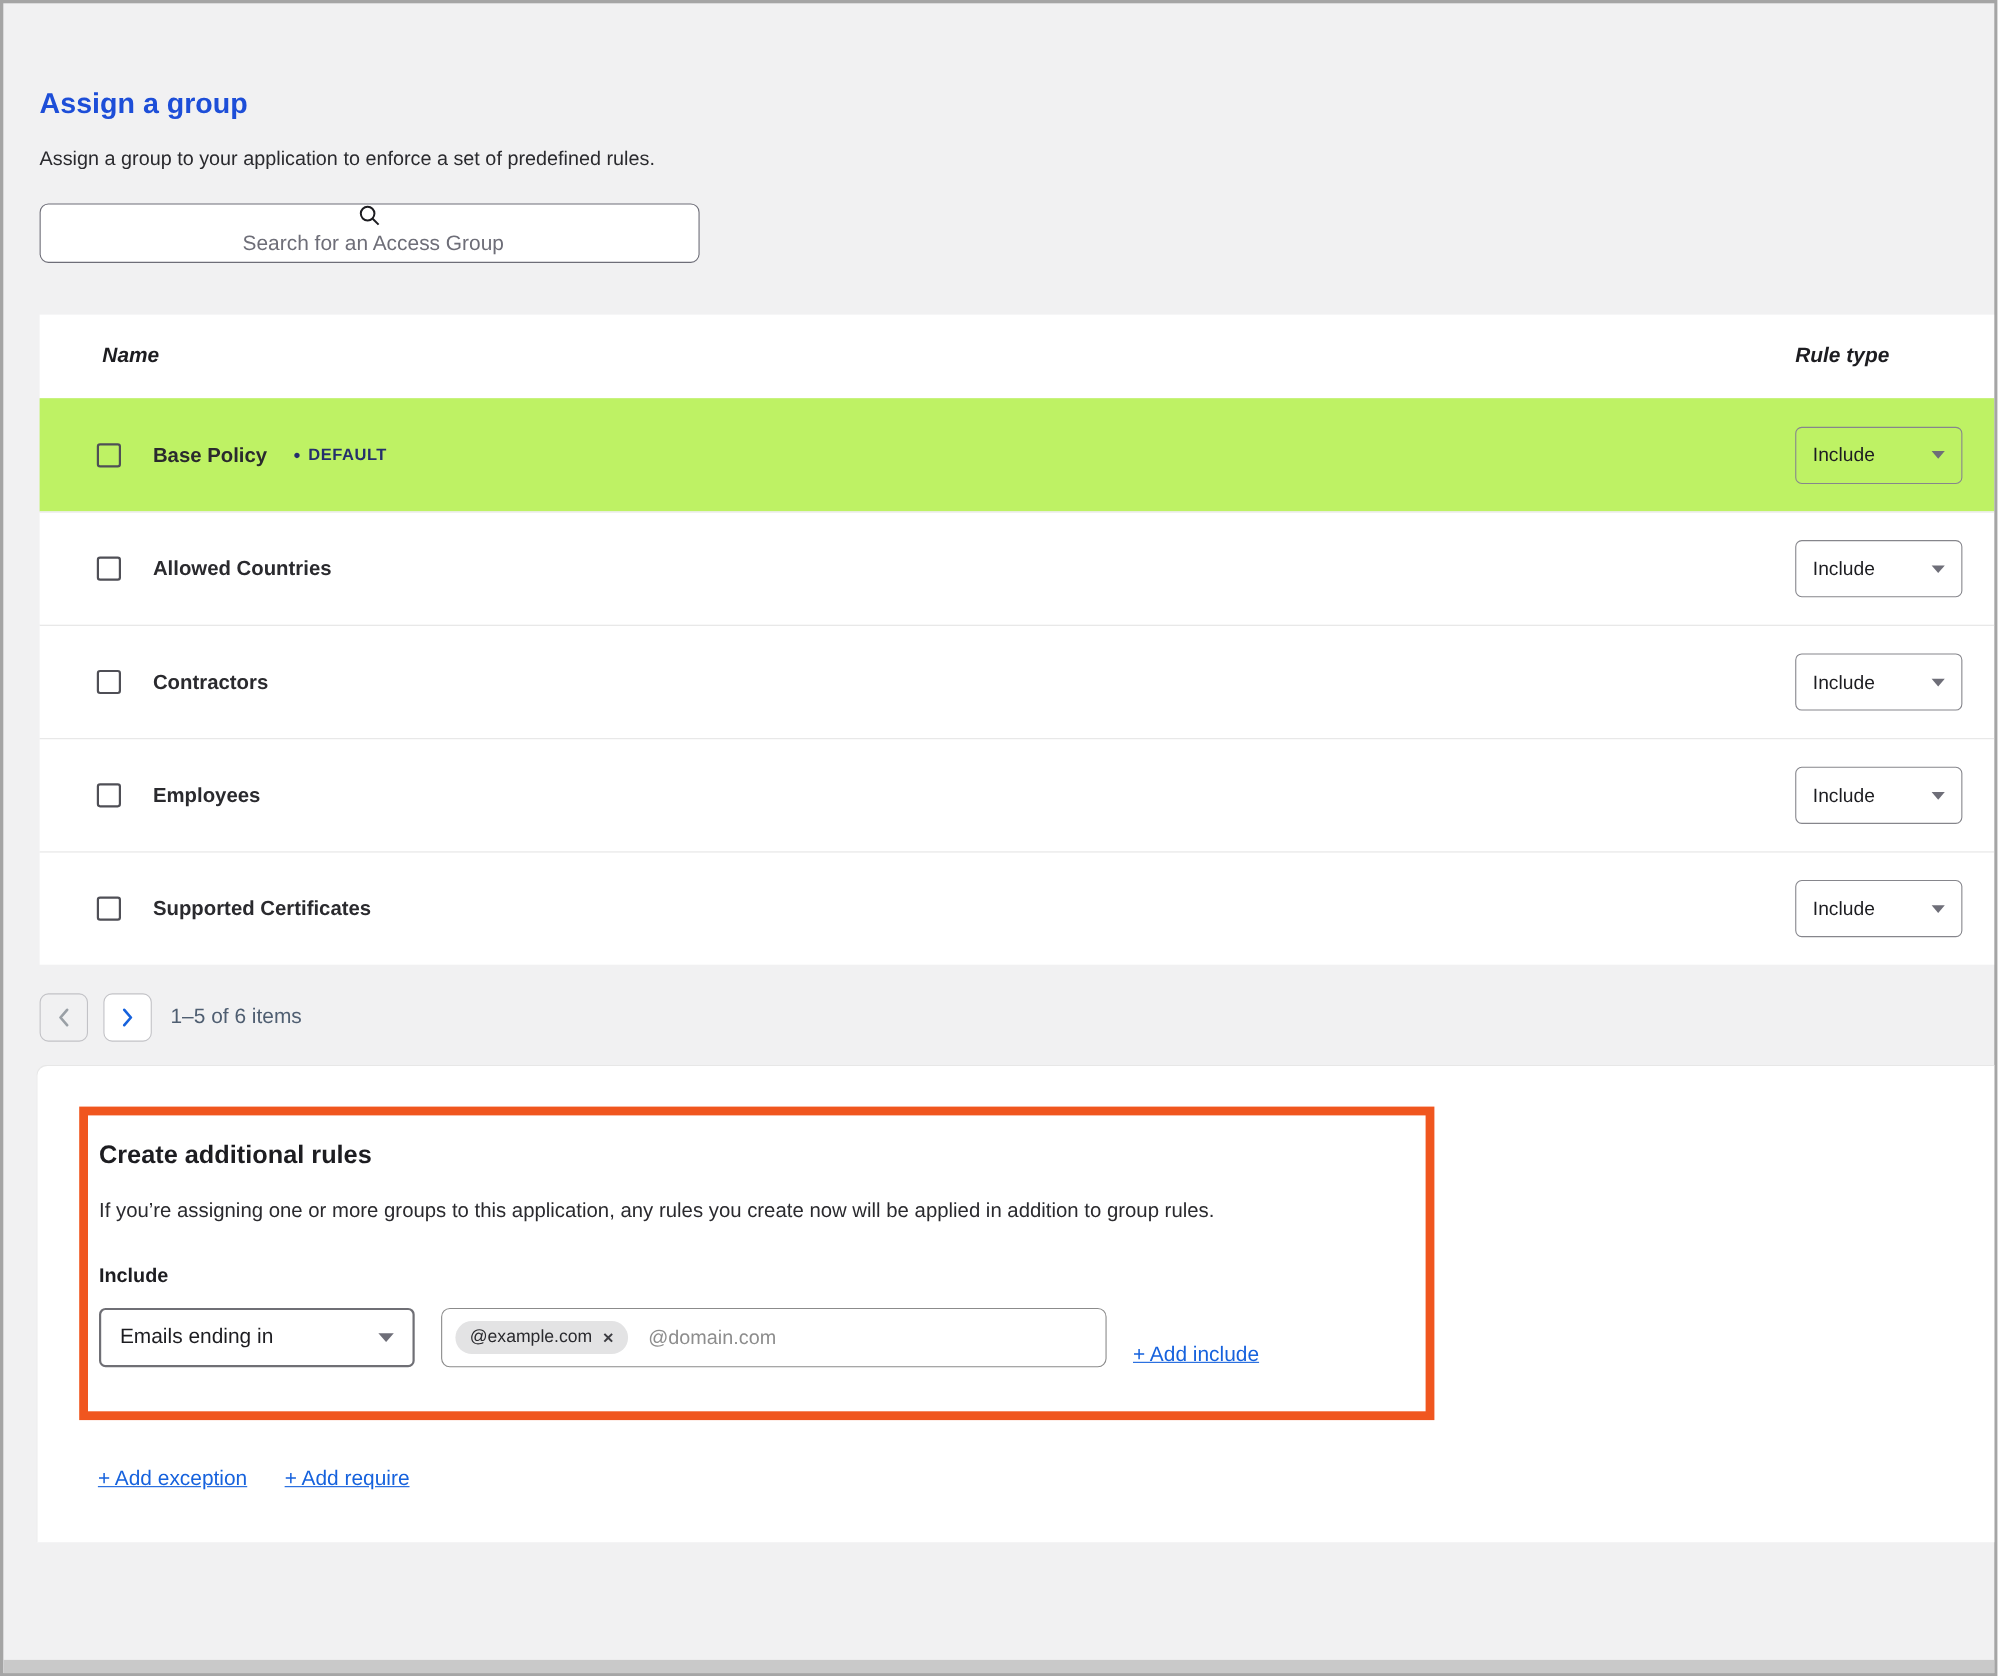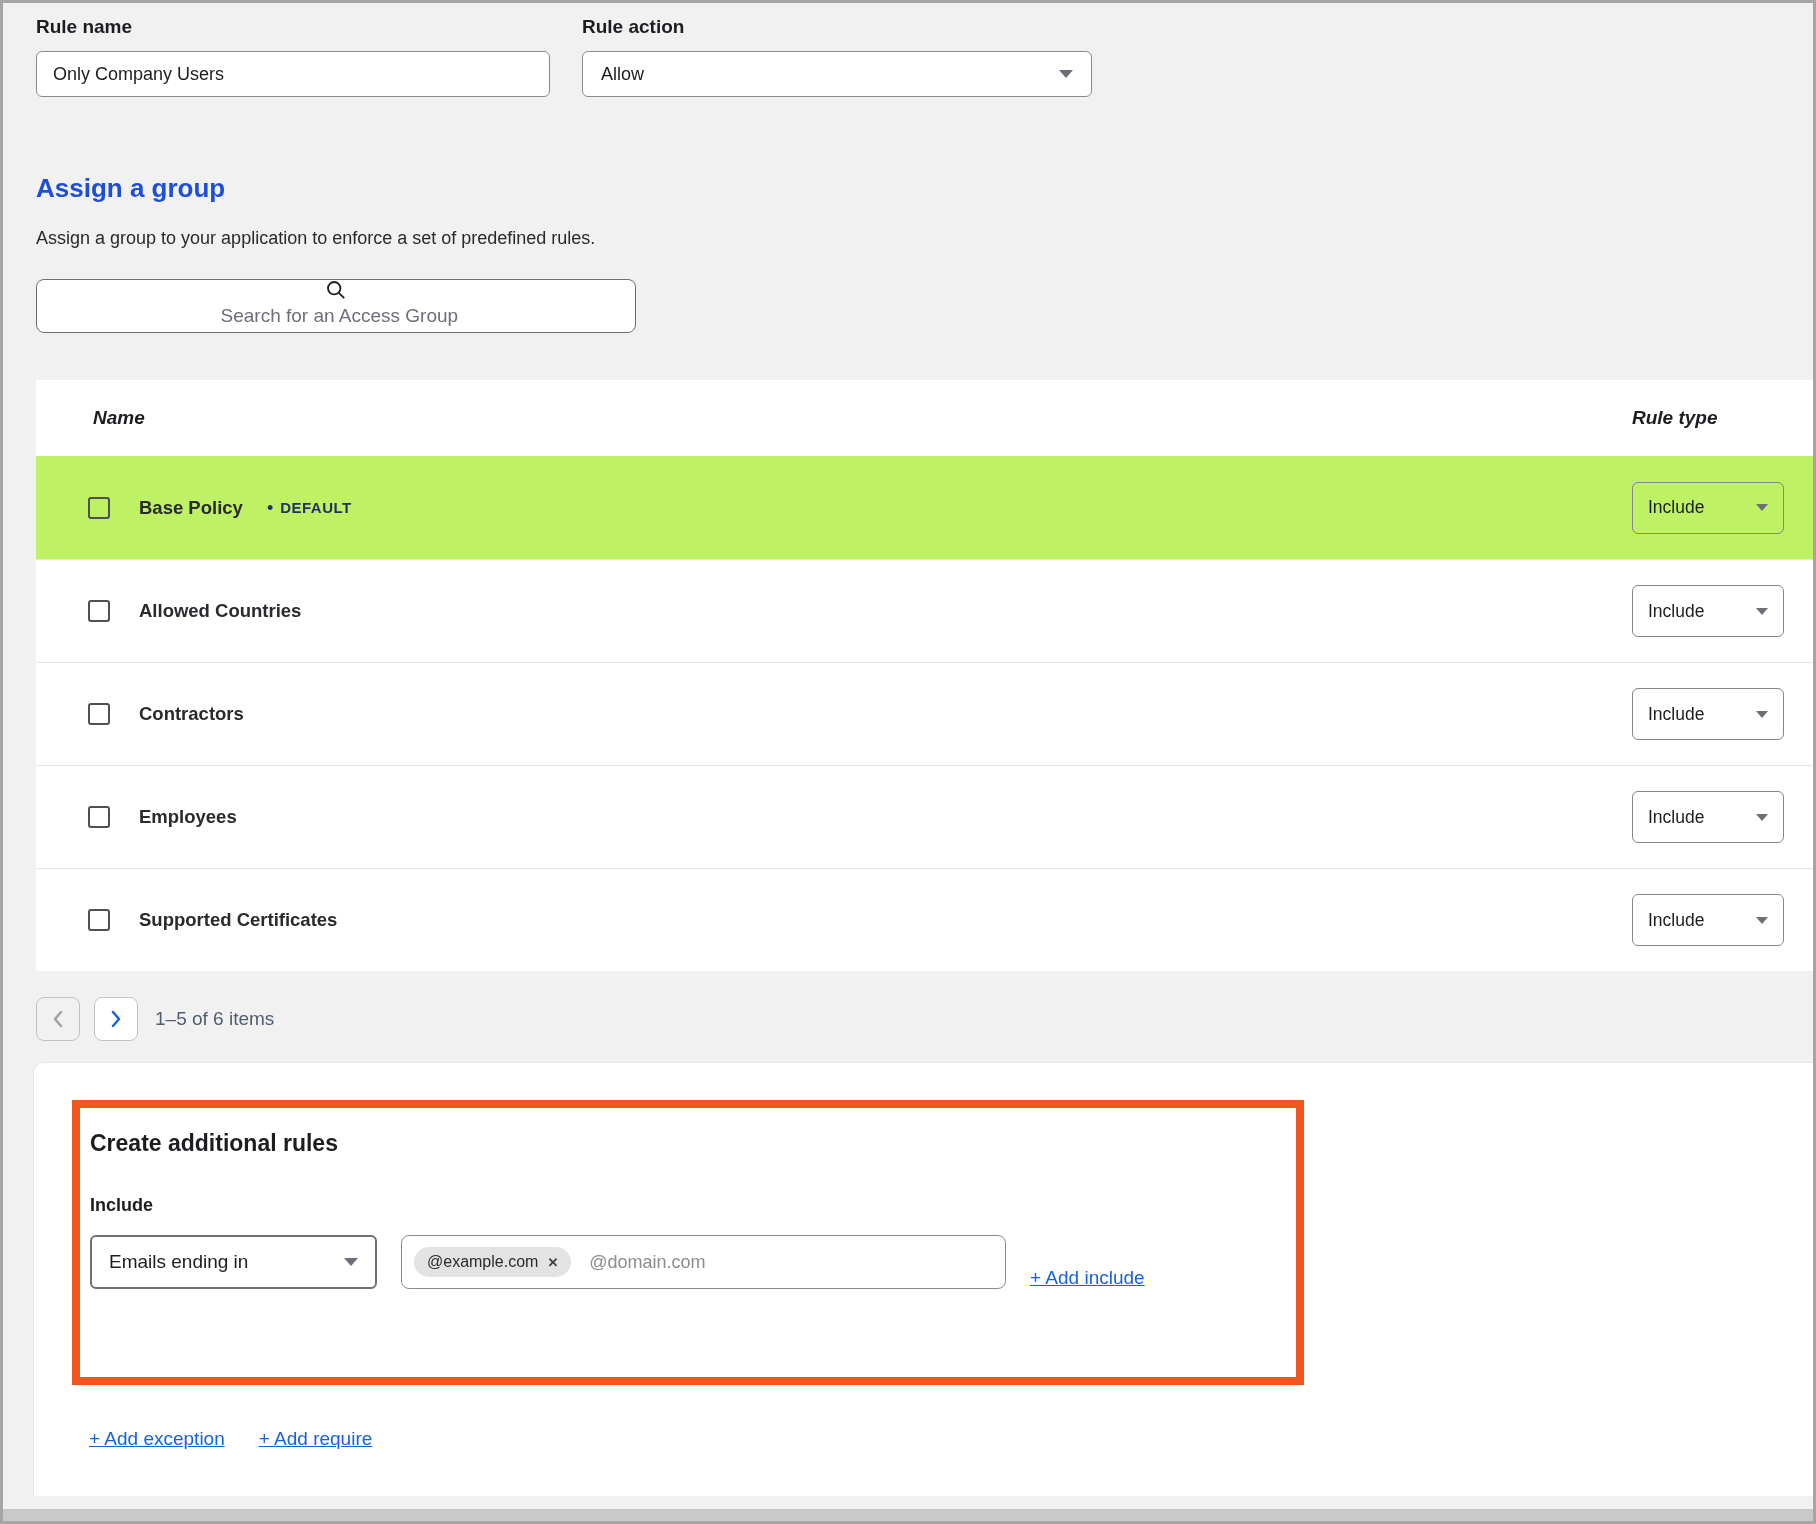--- a/index.html
+++ b/index.html
@@ -114,33 +114,20 @@
   .chip-input input::placeholder { color:#8d8d8d; }
   a.blue-link { margin-left:24px; font-size:19px; color:#1662dd; text-decoration:underline; }
   .links-row { margin:43px 0 0 55px; display:flex; gap:34px; }
   .links-row a.blue-link { margin-left:0; }
 </style>
 </head>
 <body>
 
 <div class="frame">
 
-  <div class="top-form">
-    <div>
-      <div class="field-label">Rule name</div>
-      <input class="text-input" type="text" value="Only Company Users" style="">
-    </div>
-    <div>
-      <div class="field-label">Rule action</div>
-      <div class="select-box">
-        <span>Allow</span>
-        <span class="caret-down"></span>
-      </div>
-    </div>
-  </div>
 
   <div class="section-title">Assign a group</div>
   <div class="section-desc">Assign a group to your application to enforce a set of predefined rules.</div>
 
   <div class="search-box">
     <svg width="20" height="20" viewBox="0 0 20 20">
       <circle cx="8.2" cy="8.2" r="6.2" fill="none" stroke="#1d1d21" stroke-width="1.8"></circle>
       <line x1="12.8" y1="12.8" x2="18.2" y2="18.2" stroke="#1d1d21" stroke-width="1.8"></line>
     </svg>
     <input type="text" placeholder="Search for an Access Group" style="">
@@ -222,20 +209,21 @@
       <svg width="12" height="18" viewBox="0 0 12 18">
         <polyline points="3,2 9,9 3,16" fill="none" stroke="#1662dd" stroke-width="2.4" stroke-linecap="round" stroke-linejoin="round"></polyline>
       </svg>
     </div>
     <span class="page-info">1–5 of 6 items</span>
   </div>
 
   <div class="panel">
     <div class="highlight-box">
       <div class="hl-title">Create additional rules</div>
+      <div class="hl-desc">If you’re assigning one or more groups to this application, any rules you create now will be applied in addition to group rules.</div>
       <div class="hl-include-label">Include</div>
       <div class="hl-controls">
         <div class="cond-select">
           <span>Emails ending in</span>
           <span class="caret-down"></span>
         </div>
         <div class="chip-input">
           <span class="chip">
             <span>@example.com</span>
             <span class="chip-x">✕</span>

